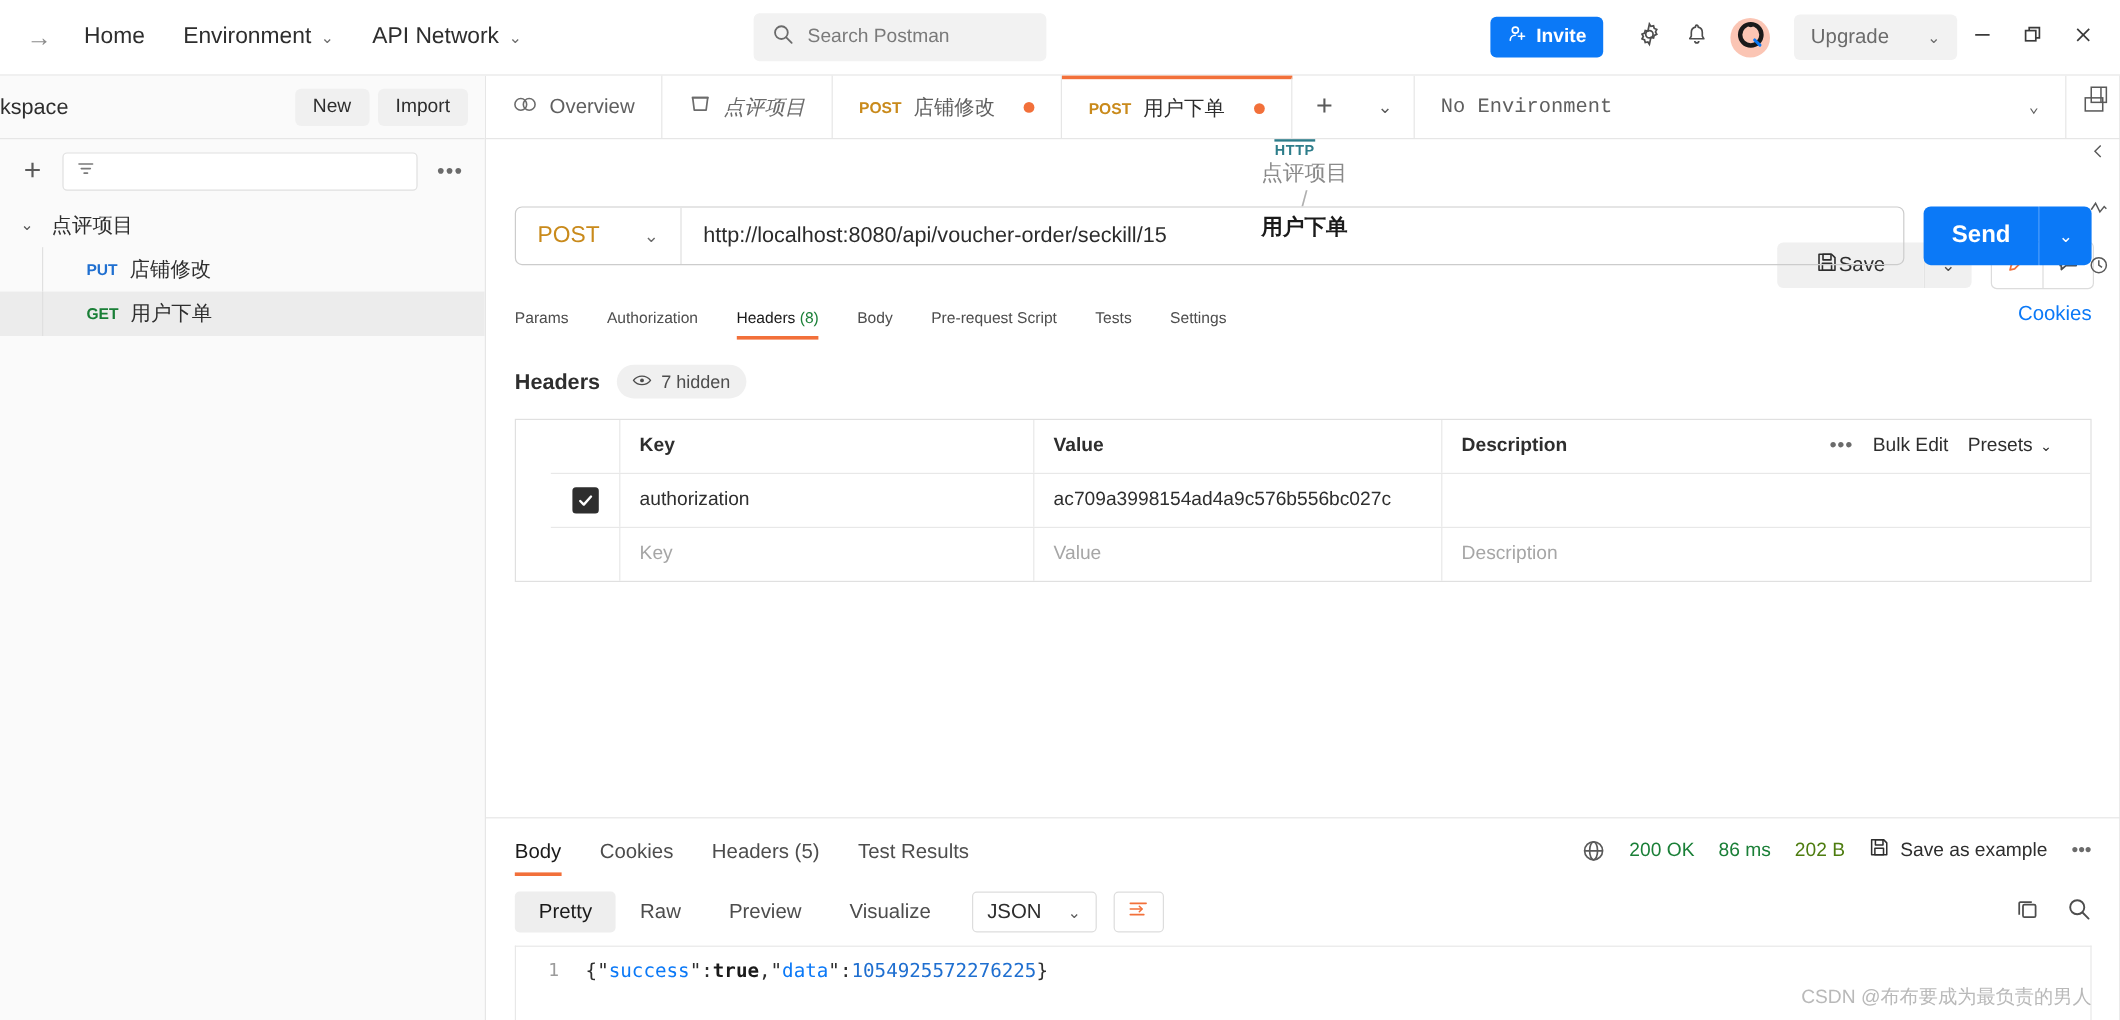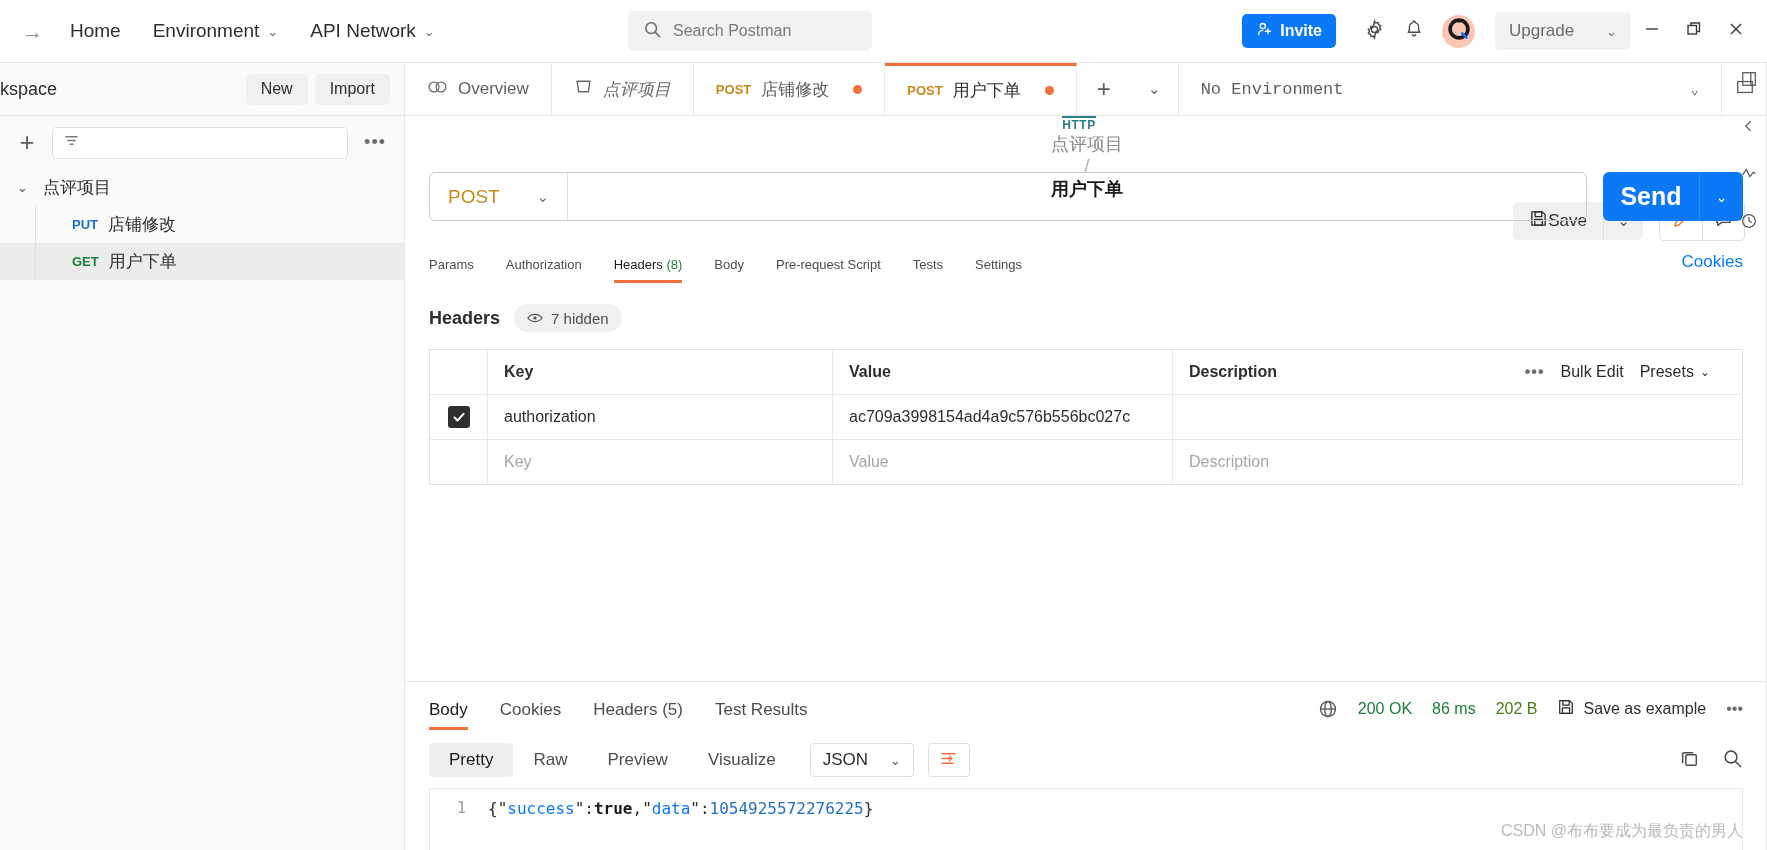--- a/index.html
+++ b/index.html
@@ -92,48 +92,48 @@
   .tabchev { width: 48px; display: flex; align-items: center; justify-content: center; font-size: 15px; color: #5a5a5a; cursor: pointer; border-right: 1px solid #e6e6e6; }
   .envsel { flex: 1; display: flex; align-items: center; justify-content: space-between; padding: 0 22px; font-size: 17px; color: #5f5f5f; cursor: pointer; font-family: Liberation Mono, monospace; }
   .envright { width: 46px; border-left: 1px solid #e6e6e6; display: flex; align-items: center; justify-content: center; color: #5a5a5a; cursor: pointer; }
 
   .crumbrow { height: 56px; display: flex; align-items: center; padding: 0 22px 0 24px; flex-direction: column; }
   .httpbadge { color: #2d7d8a; font-size: 12px; font-weight: bold; letter-spacing: .5px; border-top: 2px solid #2d7d8a; padding-top: 1px; line-height: 1.1; margin-right: 16px; position: relative; }
   .crumb { font-size: 18px; color: #8a8a8a; }
   .crumb-sep { font-size: 18px; color: #b0b0b0; margin: 0 10px; }
   .crumb-cur { font-size: 18px; color: #1a1a1a; font-weight: bold; }
   .crumb-right { margin-left: auto; display: flex; align-items: center; gap: 0; }
-  .savebtn { background: #f0f0f0; border-radius: 5px 0 0 5px; height: 38px; padding: 0 16px; display: flex; align-items: center; gap: 0; font-size: 17px; color: #2e2e2e; cursor: pointer; }
+  .savebtn { background: #f0f0f0; border-radius: 5px 0 0 5px; height: 38px; padding: 0 32px; display: flex; align-items: center; gap: 0; font-size: 17px; color: #2e2e2e; cursor: pointer; }
   .savechev { background: #f0f0f0; border-radius: 0 5px 5px 0; height: 38px; width: 40px; display: flex; align-items: center; justify-content: center; border-left: 1px solid #dcdcdc; cursor: pointer; color: #4d4d4d; }
   .pencilgrp { display: flex; margin-left: 16px; border: 1px solid #dcdcdc; border-radius: 5px; overflow: hidden; }
   .pg-btn { width: 42px; height: 38px; display: flex; align-items: center; justify-content: center; cursor: pointer; color: #4d4d4d; }
   .pg-btn + .pg-btn { border-left: 1px solid #dcdcdc; }
 
   .urlrow { padding: 0 24px; display: flex; align-items: center; gap: 16px; }
   .urlbox { flex: 1; height: 49px; border: 1px solid #ccc; border-radius: 6px; display: flex; align-items: stretch; overflow: hidden; }
   .methodsel { width: 138px; display: flex; align-items: center; justify-content: space-between; padding: 0 18px; border-right: 1px solid #e0e0e0; cursor: pointer; }
   .methodsel .mt { font-size: 19px; color: #c98a1b; font-weight: normal; }
   .urlinput { flex: 1; display: flex; align-items: center; padding: 0 18px; font-size: 18px; color: #2b2b2b; cursor: text; }
-  .sendbtn { background: #0b79f7; color: #fff; border-radius: 6px 0 0 6px; height: 49px; width: 96px; display: flex; align-items: center; justify-content: center; font-size: 25px; font-weight: bold; cursor: pointer; }
+  .sendbtn { background: #0b79f7; color: #fff; border-radius: 6px 0 0 6px; height: 49px; width: 96px; display: flex; align-items: center; justify-content: center; font-size: 20px; font-weight: bold; cursor: pointer; }
   .sendchev { background: #0b79f7; color: #fff; border-radius: 0 6px 6px 0; height: 49px; width: 44px; display: flex; align-items: center; justify-content: center; cursor: pointer; border-left: 1px solid #2a8bff; }
 
   .reqtabs { display: flex; align-items: flex-end; gap: 0; padding: 0 24px; margin-top: 20px; height: 42px; }
   .rqt { font-size: 13px; color: #4d4d4d; padding: 0 16px 11px 16px; cursor: pointer; position: relative; white-space: nowrap; }
   .rqt:first-child { padding-left: 0; }
   .rqt.active { color: #1a1a1a; }
   .rqt.active::after { content: ""; position: absolute; left: 16px; right: 16px; bottom: 0; height: 3px; background: #f2703a; }
   .rqt:first-child.active::after { left: 0; }
   .rqt .cnt { color: #1a7f37; }
   .cookieslink { margin-left: auto; color: #0b79f7; font-size: 17px; cursor: pointer; padding-bottom: 11px; }
 
   .hdrlabelrow { display: flex; align-items: center; gap: 14px; padding: 0 24px; margin-top: 20px; height: 30px; }
   .hdrlabel { font-size: 18px; color: #2e2e2e; font-weight: bold; }
   .hiddenpill { background: #f0f0f0; border-radius: 14px; height: 28px; padding: 0 13px; display: flex; align-items: center; gap: 8px; font-size: 15px; color: #4d4d4d; cursor: pointer; }
 
-  .tablewrap { margin: 16px 24px 15px 24px; border: 1px solid #e0e0e0; border-top: 1px solid #e0e0e0; }
+  .tablewrap { margin: 16px 24px 15px 24px; border: 1px solid #e0e0e0; border-top: 1px solid #e0e0e0; padding-left: 29px; }
   .trow { display: flex; align-items: stretch; border-bottom: 1px solid #e8e8e8; }
   .trow:last-child { border-bottom: none; }
   .tcell { padding: 0 16px; display: flex; align-items: center; font-size: 16px; border-right: 1px solid #e8e8e8; min-height: 44px; }
   .tcell.chk { width: 58px; justify-content: center; padding: 0; }
   .tcell.k { width: 345px; }
   .tcell.v { width: 340px; }
   .tcell.d { flex: 1; border-right: none; }
   .thead .tcell { font-weight: bold; color: #2e2e2e; min-height: 44px; }
   .ph2 { color: #a6a6a6; }
   .cbox { width: 22px; height: 22px; background: #2e2e2e; border-radius: 3px; display: flex; align-items: center; justify-content: center; cursor: pointer; }
@@ -412,20 +412,21 @@
           </div>
         </div>
       </div>
 
       <div class="urlrow">
         <div class="urlbox">
           <div class="methodsel">
             <span class="mt">POST</span>
             <span style="color:#6b6b6b;font-size:15px;">⌄</span>
           </div>
+          <div class="urlinput">http://localhost:8080/api/voucher-order/seckill/15</div>
         </div>
         <div style="display:flex;">
           <div class="sendbtn">Send</div>
           <div class="sendchev" style="font-size:14px;">⌄</div>
         </div>
       </div>
 
       <div class="reqtabs">
         <div class="rqt"><span>Params</span></div>
         <div class="rqt"><span>Authorization</span></div>

